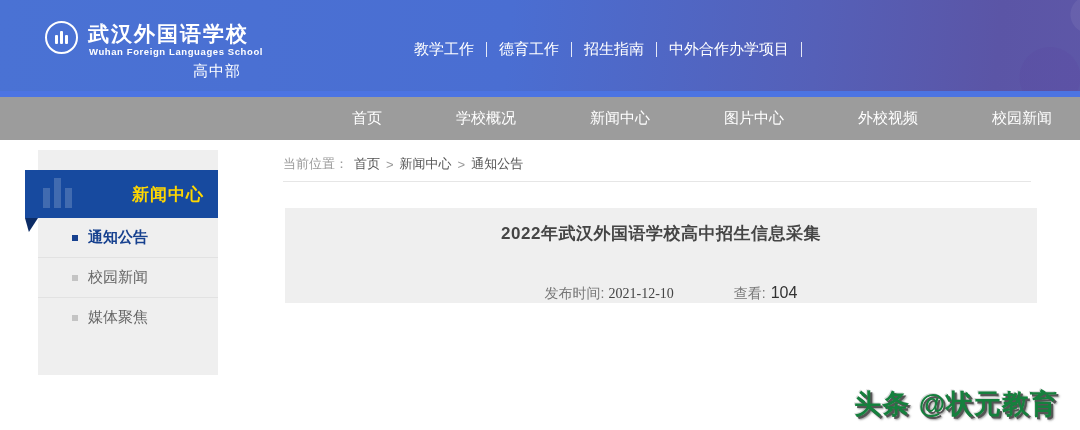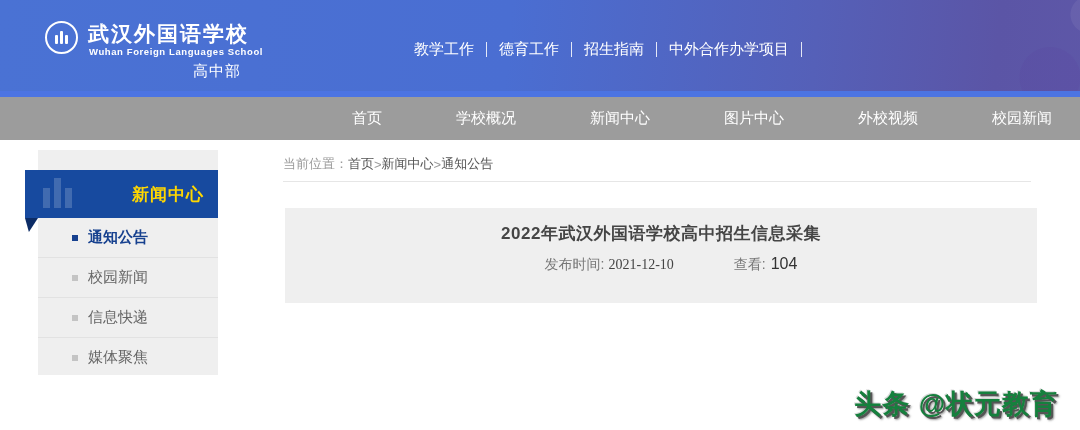--- a/index.html
+++ b/index.html
@@ -46,28 +46,28 @@
   .side-head .ttl{color:#ffd700;font-size:17px;font-weight:bold;letter-spacing:1px;}
   .side-wm{position:absolute;left:18px;top:8px;display:flex;align-items:flex-end;gap:4px;opacity:.18;}
   .side-wm i{display:block;width:7px;background:#fff;}
   .side-wm i:nth-child(1){height:20px;}
   .side-wm i:nth-child(2){height:30px;}
   .side-wm i:nth-child(3){height:20px;}
   .fold{position:absolute;left:25px;top:218px;width:13px;height:14px;background:#0c2c66;
         clip-path:polygon(0 0,100% 0,30% 100%);}
 
   
-  .crumb{position:absolute;left:283px;top:155px;font-size:13px;color:#9a9a9a;display:flex;align-items:center;}
+  .crumb{position:absolute;left:283px;top:155px;font-size:13px;color:#9a9a9a;display:flex;gap:6px;align-items:center;}
   .crumb a{color:#555;text-decoration:none;cursor:pointer;}
   .crumb .sep{color:#9a9a9a;}
   .crumb-line{position:absolute;left:283px;top:181px;width:748px;height:1px;background:#e6e6e6;}
 
   
   .article{position:absolute;left:285px;top:208px;width:752px;height:95px;background:#efefef;
-           display:flex;flex-direction:column;align-items:center;}
+           display:flex;flex-direction:column;align-items:center;justify-content:space-between;}
   .article h1{margin:14px 0 0 0;font-size:17px;font-weight:bold;color:#454545;letter-spacing:.5px;}
   .meta{margin-top:10px;display:flex;align-items:baseline;}
   .meta .ml{font-size:14px;color:#777;margin-left:20px;}
   .meta .mv{font-size:14px;color:#444;margin-left:4px;font-family:Liberation Serif, serif;}
   .meta .gap{width:40px;}
   .meta .views-num{font-size:16px;color:#333;margin-left:5px;}
   .copyright{margin-top:8px;font-size:12px;color:#b3b3b3;}
 
   
   .wm{position:absolute;right:22px;top:386px;font-size:27px;font-weight:bold;color:#15803d;
@@ -118,24 +118,20 @@
     <div class="side-item active">
       <span class="bullet"></span>
       <span class="lbl">通知公告</span>
     </div>
     <div class="side-item">
       <span class="bullet"></span>
       <span class="lbl">校园新闻</span>
     </div>
     <div class="side-item">
       <span class="bullet"></span>
-      <span class="lbl">信息快递</span>
-    </div>
-    <div class="side-item">
-      <span class="bullet"></span>
       <span class="lbl">媒体聚焦</span>
     </div>
   </div>
   <div class="side-head">
     <span class="side-wm">
         <i></i>
         <i></i>
         <i></i>
       </span>
     <span class="ttl">新闻中心</span>

